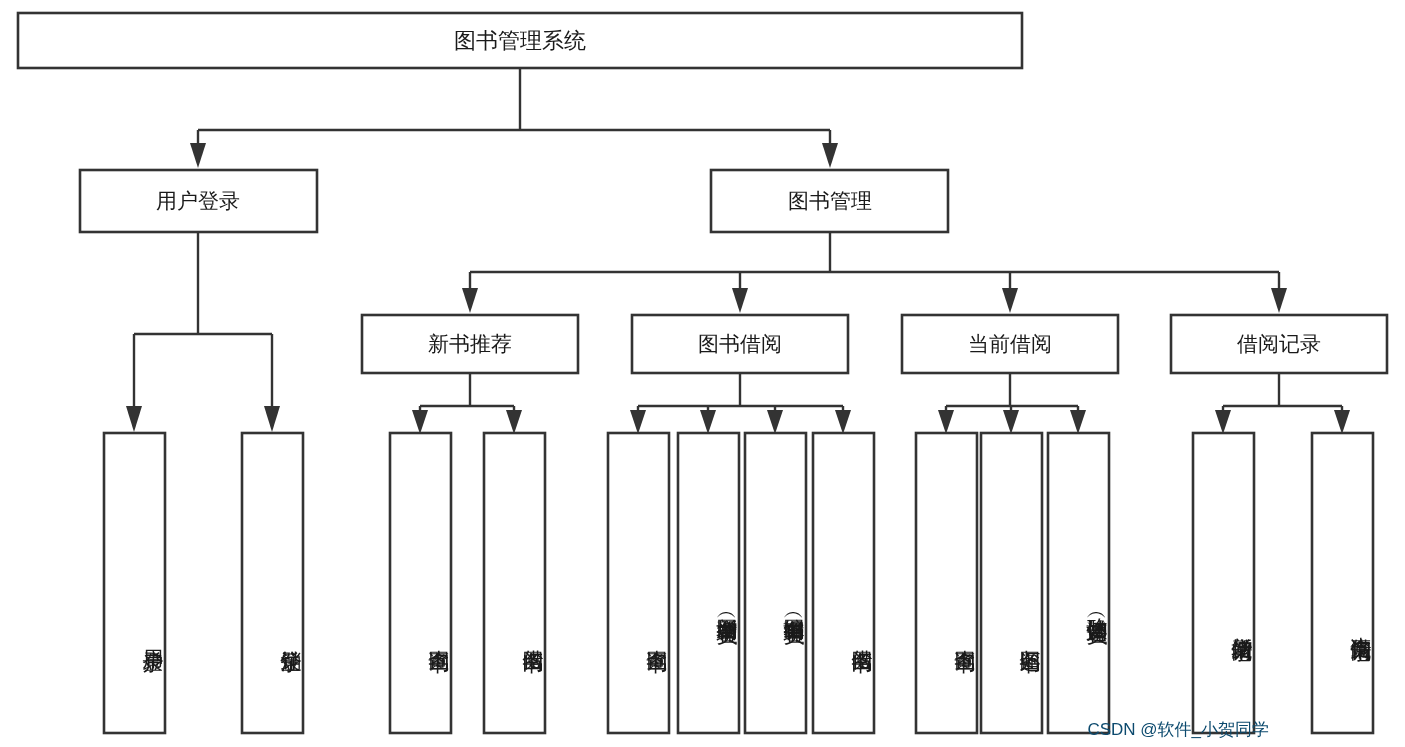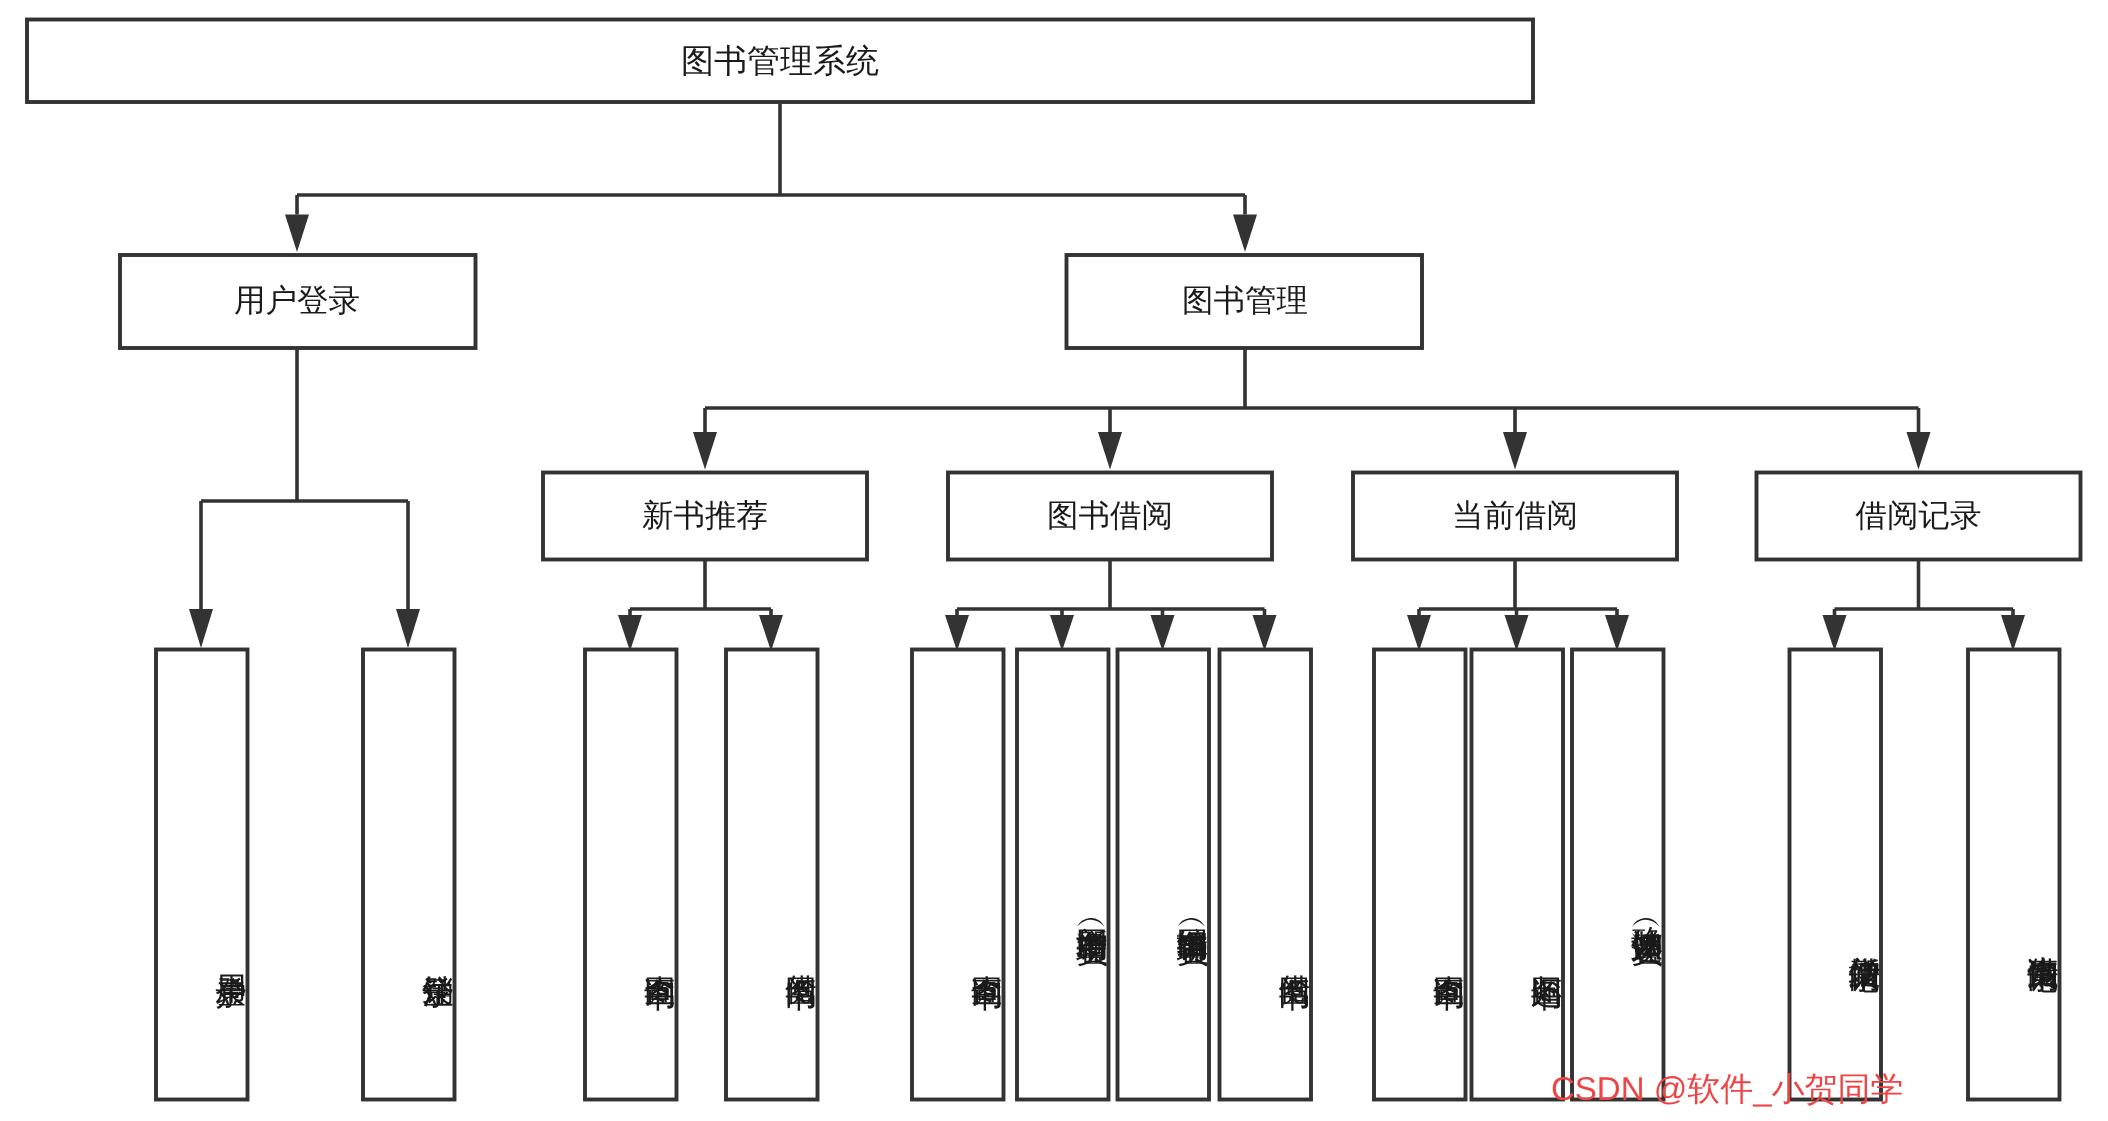--- a/index.html
+++ b/index.html
@@ -63,22 +63,22 @@
     letter-spacing: 1px;
     text-align: center;
     white-space: nowrap;
     pointer-events: none;
   }
   .watermark {
     position: absolute;
     right: 8px;
     bottom: 6px;
     font-family: "Liberation Sans", "DejaVu Sans", sans-serif;
-    font-size: 22px;
-    color: #ef4444;
+    font-size: 17px;
+    color: #0c4a6e;
     white-space: nowrap;
   }
 </style>
 </head>
 <body>
 
 <div id="diagram-root">
 
   <svg id="tree-svg" viewBox="0 0 1405 747">
     <defs></defs>

